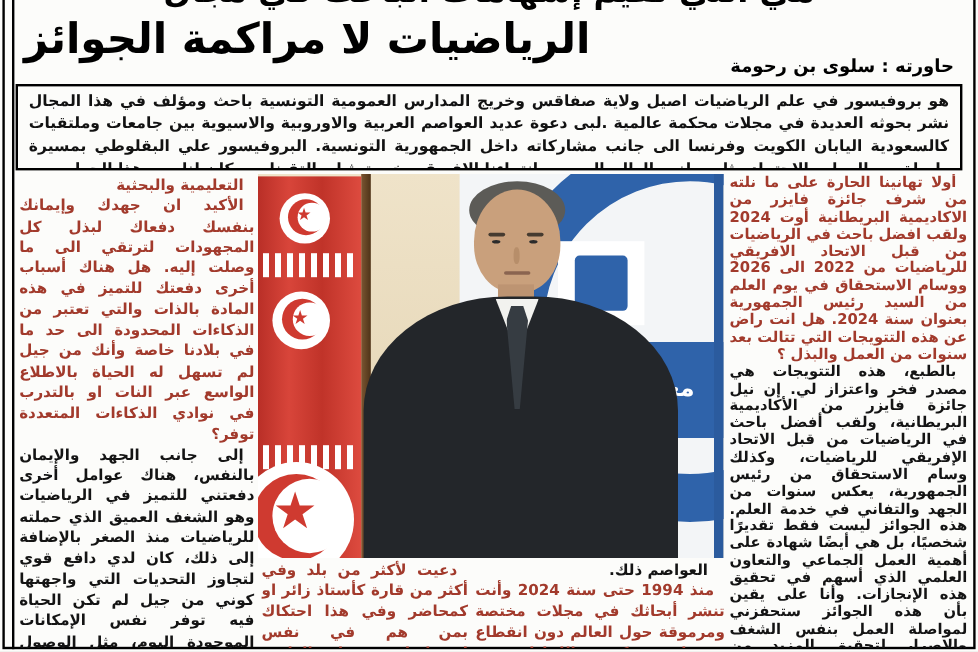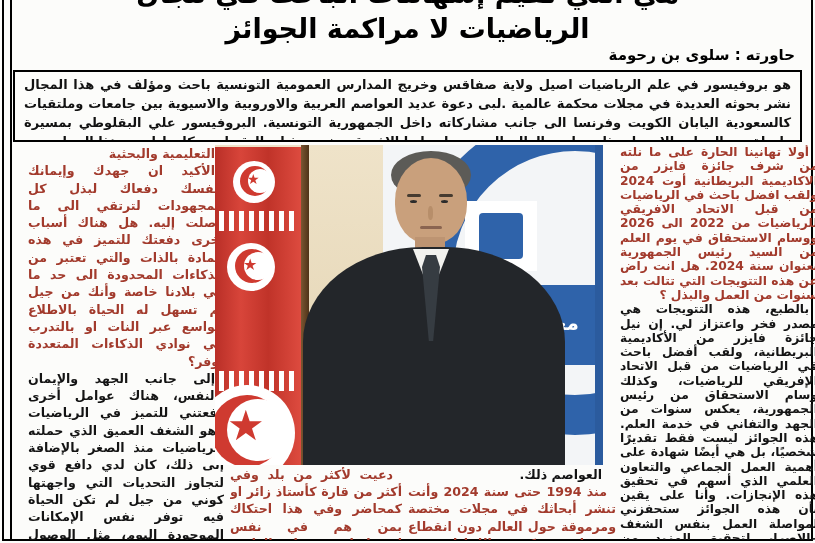--- a/index.html
+++ b/index.html
@@ -9,32 +9,32 @@
     font-family:"DejaVu Sans", sans-serif; font-weight:bold; color:#121212;
   }
   
   .frame{position:absolute; top:-4px; left:2px; right:2px; bottom:2px;
          border:2px solid #000; pointer-events:none;}
   .inner-rule{position:absolute; top:0; bottom:2px; left:10px; width:2px; background:#000;}
 
   
   .h1wrap{position:absolute; top:0; left:20px; right:20px; height:13px; overflow:hidden;}
   .h1wrap .h1{margin-top:-22px; font-size:27px; text-align:center; color:#000; letter-spacing:0;}
-  .h2{position:absolute; top:13px; left:20px; right:20px; font-size:27px; text-align:center; color:#000;}
+  .h2{position:absolute; top:13px; left:20px; right:20px; font-size:35px; text-align:left; color:#000;}
   .byline{position:absolute; top:46px; right:20px; font-size:15px; color:#000;}
 
   
   .intro-box{
     position:absolute; left:13px; right:13px; top:70px; height:62px;
     border:2px solid #000; padding:3px 9px; overflow:hidden;
     font-size:13px; line-height:19px; text-align:justify;
   }
 
   
-  .col{position:absolute; overflow:hidden; text-align:justify;margin-left:12px;}
+  .col{position:absolute; overflow:hidden; text-align:justify;}
   .col p{margin:0; text-indent:9px;}
   .q{color:#a23a2c;}
   .a{color:#141414;}
   .col-right{left:608px; width:198px; top:145px; bottom:3px; font-size:12.3px; line-height:14.3px;}
   .col-left {left:16px;  width:196px; top:145px; bottom:3px; font-size:12.6px; line-height:17.3px;}
   .col-midleft {left:218px; width:172px; top:466px; bottom:3px; font-size:12.6px; line-height:17.2px;}
   .col-midright{left:396px; width:208px; top:466px; bottom:3px; font-size:12.6px; line-height:17.2px;}
   .col-midright .a{text-indent:14px;}
 
   

